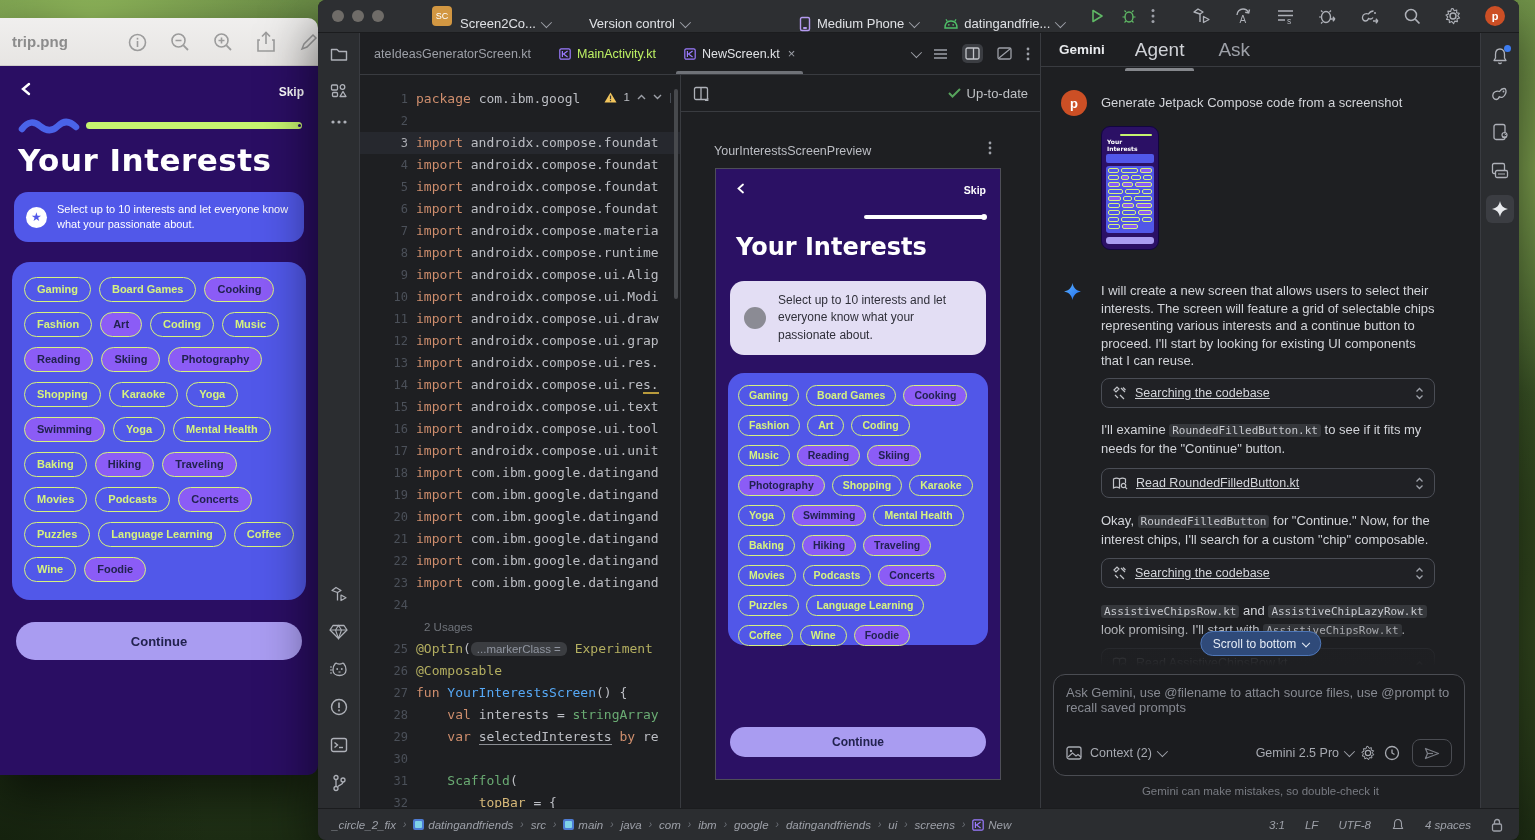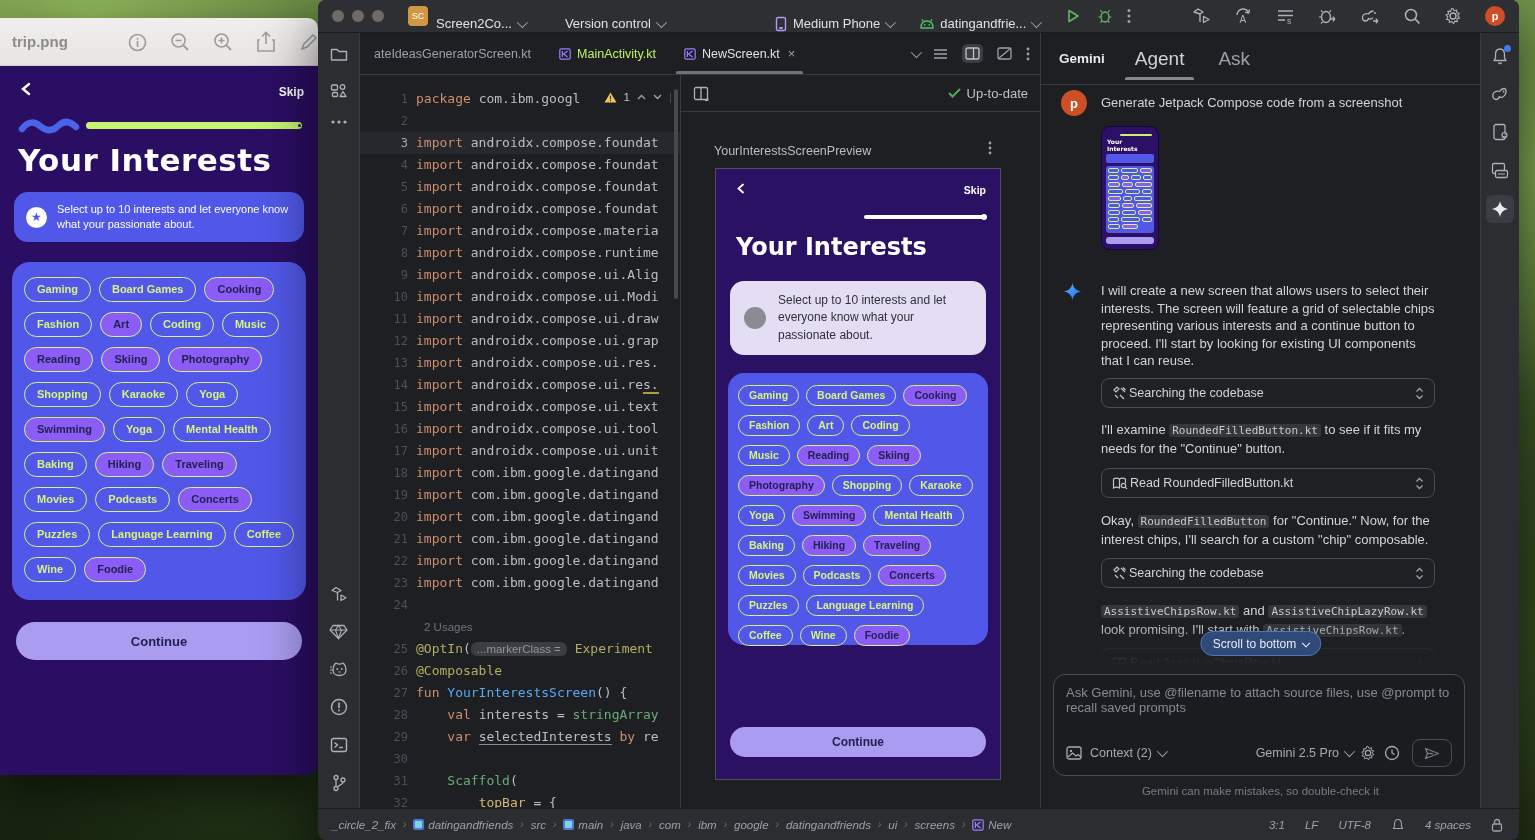--- a/index.html
+++ b/index.html
@@ -44,21 +44,21 @@
   .mk-continue { position:absolute; left:16px; right:16px; top:556px; height:38px; background:#a99cf1;
     border-radius:22px; color:#22224f; font-size:13px; font-weight:bold; display:flex; align-items:center; justify-content:center; }
   
   .ide { position:absolute; left:318px; top:0; width:1201px; height:840px; background:#1e1f22;
     border-radius:8px; overflow:hidden; box-shadow:0 22px 55px rgba(0,0,0,.6); }
   .tbar { position:absolute; left:0; top:0; width:100%; height:33px; background:#2d2f32;
     display:flex; align-items:center; border-bottom:1px solid #1b1c1e; }
   .lights { display:flex; gap:8px; margin-left:14px; }
   .light { width:12px; height:12px; border-radius:50%; background:#6f6c68; }
   .scbadge { width:20px; height:20px; border-radius:4px; background:#d29742; color:#fff; font-size:9px;
-    font-weight:normal; display:flex; align-items:center; justify-content:center; margin-left:24px; }
+    font-weight:normal; display:flex; align-items:center; justify-content:center; margin-left:48px; }
   .tb-item { color:#dfe1e5; font-size:13px; display:flex; align-items:center; gap:5px;margin-top:15px; }
   .chev { width:8px; height:8px; border-right:1.5px solid #9da0a8; border-bottom:1.5px solid #9da0a8;
     transform:rotate(45deg) translateY(-2px); display:inline-block; }
   .tb-icons { display:flex; align-items:center; gap:23px; margin-left:auto; margin-right:14px; }
   .avatar { width:20px; height:20px; border-radius:50%; background:#cc4f25; color:#fff; font-size:11px;
     font-weight:bold; display:flex; align-items:center; justify-content:center; }
   
   .tabstrip { position:absolute; left:42px; top:33px; width:680px; height:42px; background:#1e1f22;
     border-bottom:1px solid #393b40; display:flex; align-items:stretch; }
   .tab { display:flex; align-items:center; gap:6px; padding:0 14px; font-size:12.5px; color:#9da0a8; position:relative; }
@@ -112,35 +112,35 @@
   .ph-dot { width:22px; height:22px; border-radius:50%; background:#8b8b94; flex:none; }
   .ph-card-text { color:#30303a; font-size:12px; line-height:1.45; }
   .ph-chips { position:absolute; left:12px; right:12px; top:204px; height:272px; background:#5157e8;
     border-radius:16px; padding:12px 10px; }
   .ph-chips .chip-row { gap:7px; margin-bottom:9px; }
   .ph-chips .chip { height:21px; line-height:18px; font-size:10.5px; padding:0 10px; border-width:1.2px; border-radius:11px; }
   .ph-continue { position:absolute; left:14px; right:14px; top:558px; height:30px; background:#a99cf1;
     border-radius:18px; color:#22224f; font-size:12px; font-weight:bold; display:flex; align-items:center; justify-content:center; }
   
   .gem { position:absolute; left:722px; top:33px; width:440px; height:775px; background:#1e1f22; border-left:1px solid #393b40; }
-  .gem-head { height:52px; border-bottom:1px solid #393b40; display:flex; align-items:center; padding-left:18px; gap:26px; }
+  .gem-head { height:34px; border-bottom:1px solid #393b40; display:flex; align-items:center; padding-left:18px; gap:26px; }
   .gem-title { color:#e8eaed; font-size:13.5px; font-weight:bold; }
   .gem-tab { color:#9da0a8; font-size:19px; height:42px; display:flex; align-items:center; position:relative; padding:0 4px; }
   .gem-tab.active { color:#d0d2d7; }
   .gem-tab.active:after { content:""; position:absolute; left:-6px; right:-6px; bottom:0; height:3px; background:#85878c; border-radius:2px 2px 0 0; }
   .flow { position:absolute; left:0; top:42px; width:440px; height:599px; overflow:hidden; }
   .u-avatar { position:absolute; left:20px; width:26px; height:26px; border-radius:50%; background:#cc4f25;
     color:#fff; font-size:13px; font-weight:bold; display:flex; align-items:center; justify-content:center; }
   .u-text { position:absolute; left:60px; width:350px; color:#d2d4d9; font-size:13px; line-height:17px; }
   .spark { position:absolute; left:22px; }
   .g-para { position:absolute; left:60px; width:334px; color:#d2d4d9; font-size:13px; line-height:17.5px; }
   .g-para code { font-family:"DejaVu Sans Mono", monospace; font-size:11px; background:#35373b;
     color:#c8cacf; border-radius:3px; padding:0 3px; }
   .g-card { position:absolute; left:60px; width:334px; height:30px; border:1px solid #4a4d55; border-radius:8px;
-    display:flex; align-items:center; gap:2px; padding:0 10px; color:#d2d4d9; font-size:12.5px; background:#202125; }
+    display:flex; align-items:center; gap:8px; padding:0 10px; color:#d2d4d9; font-size:12.5px; background:#202125;text-decoration:underline; }
   .g-card .updn { margin-left:auto; }
   .g-card.partial { opacity:.55; }
   .thumb { position:absolute; left:60px; width:58px; height:124px; border-radius:9px; background:#2b1065;
     border:1px solid #120540; overflow:hidden; padding:5px 4px; }
   .th-line { height:2px; background:#c6f46f; border-radius:1px; margin:2px 2px 2px 14px; }
   .th-title { color:#fff; font-size:6px; font-weight:bold; font-family:"DejaVu Sans", sans-serif; margin:1px 0 2px 1px; }
   .th-card { height:9px; border-radius:2px; background:#5158e9; margin-bottom:3px; }
   .th-chips { background:#5157e8; border-radius:3px; padding:2px; }
   .th-chips .chip-row { gap:2px; margin-bottom:2px; }
   .th-chips .chip { height:5px; border-radius:2px; border-width:1px; padding:0; font-size:0; }

